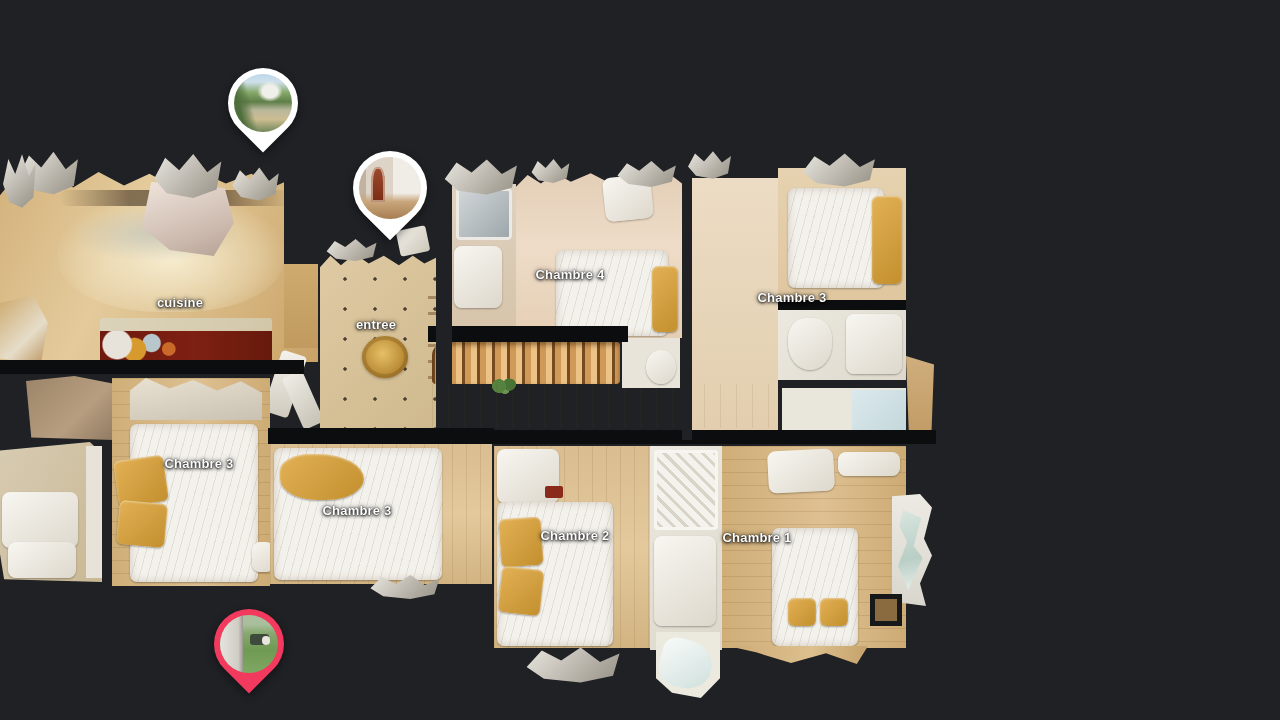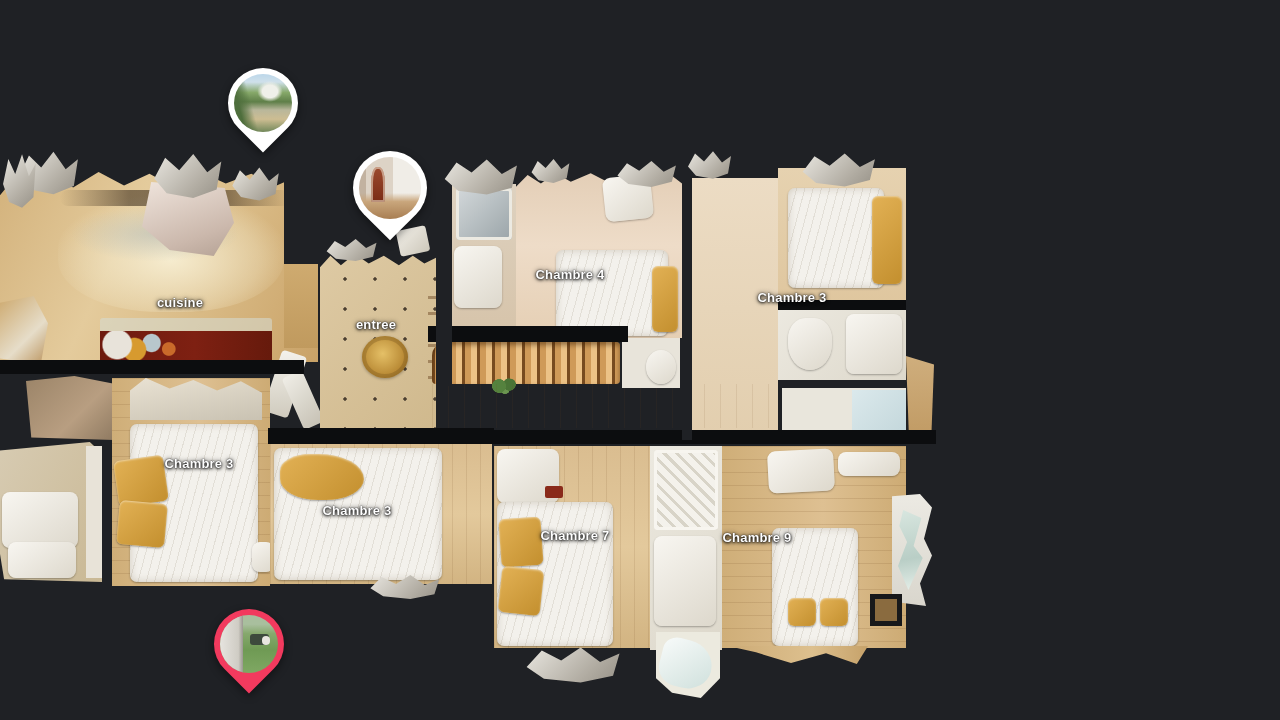--- a/index.html
+++ b/index.html
@@ -310,22 +310,22 @@
     <div class="debris" style="left:796px;top:152px;width:84px;height:36px;"></div>
     <div class="debris" style="left:0px;top:152px;width:38px;height:58px;"></div>
     <div class="debris" style="left:364px;top:574px;width:80px;height:26px;"></div>
 
     <div class="rlabel" style="left:180px;top:302px;">cuisine</div>
     <div class="rlabel" style="left:376px;top:324px;text-align:center;">entree</div>
     <div class="rlabel" style="left:570px;top:274px;">Chambre 4</div>
     <div class="rlabel" style="left:792px;top:297px;">Chambre 3</div>
     <div class="rlabel" style="left:199px;top:463px;">Chambre 3</div>
     <div class="rlabel" style="left:357px;top:510px;">Chambre 3</div>
-    <div class="rlabel" style="left:575px;top:535px;">Chambre 7</div>
-    <div class="rlabel" style="left:757px;top:537px;">Chambre 9</div>
+    <div class="rlabel" style="left:575px;top:535px;">Chambre 2</div>
+    <div class="rlabel" style="left:757px;top:537px;">Chambre 1</div>
   </div>
 
   <div id="pin1" class="pin pin-white">
     <div class="pin-body"></div>
     <div class="pin-photo"></div>
   </div>
   <div id="pin2" class="pin pin-white">
     <div class="pin-body"></div>
     <div class="pin-photo">
       <div class="p2-door"></div>

